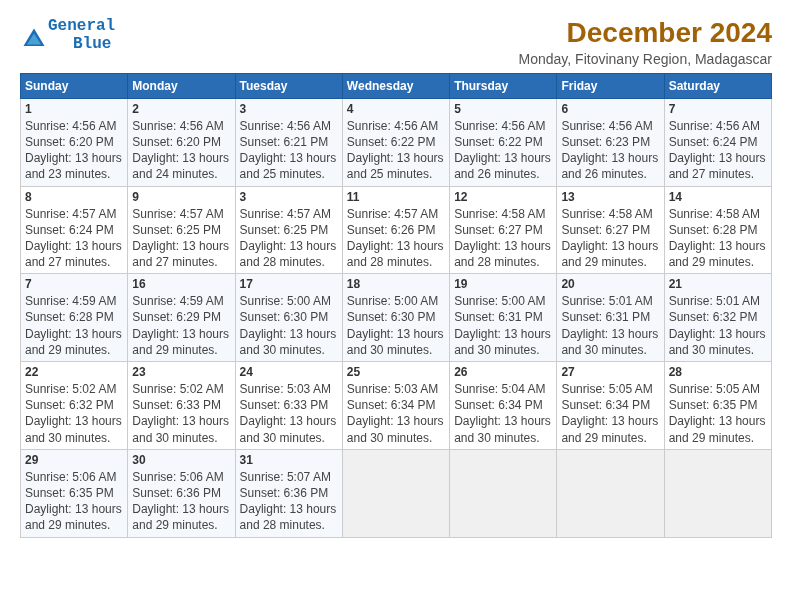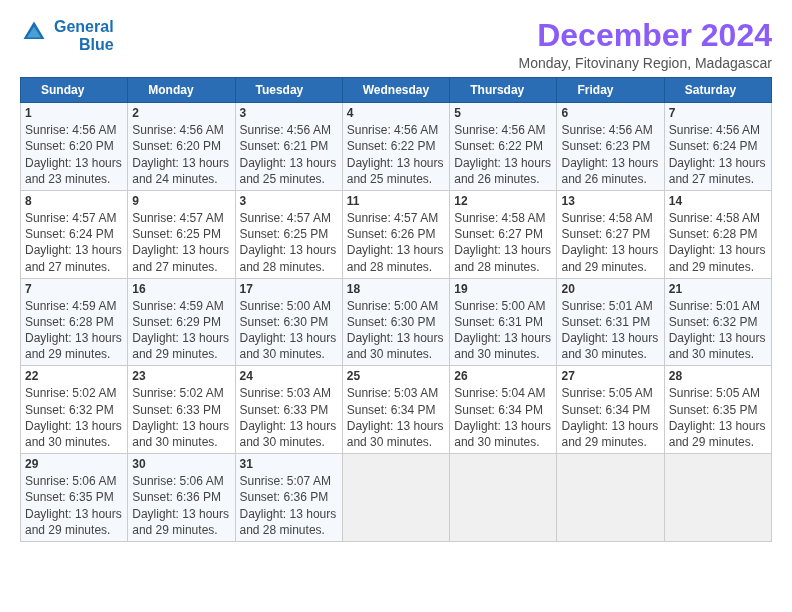--- a/index.html
+++ b/index.html
@@ -15,52 +15,53 @@
       padding: 18px 20px 10px 20px;
     }
     .header-row {
       display: flex;
       align-items: flex-start;
       justify-content: space-between;
       margin-bottom: 6px;
     }
     .logo {
       display: flex;
-      align-items: flex-start;
-      gap: 6px;
+      align-items: flex-end;
+      gap: 0;
+      font-family: Liberation Mono, monospace;
     }
     .logo-icon {
       width: 28px;
       height: 28px;
     }
     .title-block {
       text-align: right;
     }
     .month-title {
-      font-size: 32px;
+      font-size: 28px;
       font-weight: bold;
-      color: #8b5cf6;
+      color: #a16207;
       line-height: 1.1;
     }
     .subtitle {
       font-size: 14px;
       color: #555;
       margin-top: 2px;
     }
     table {
       width: 100%;
       border-collapse: collapse;
       margin-top: 6px;
     }
     thead tr th {
       background: #2a6db5;
       color: #fff;
       font-size: 12px;
       font-weight: bold;
-      padding: 5px 20px;
+      padding: 5px 4px;
       text-align: left;
       border: 1px solid #1a5a9a;
     }
     tbody tr td {
       width: calc(100%/7);
       vertical-align: top;
       border: 1px solid #ccc;
       padding: 3px 4px;
       font-size: 9px;
       color: #333;

